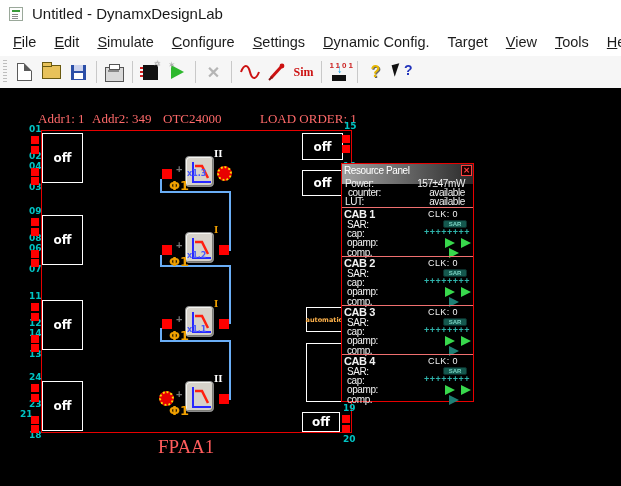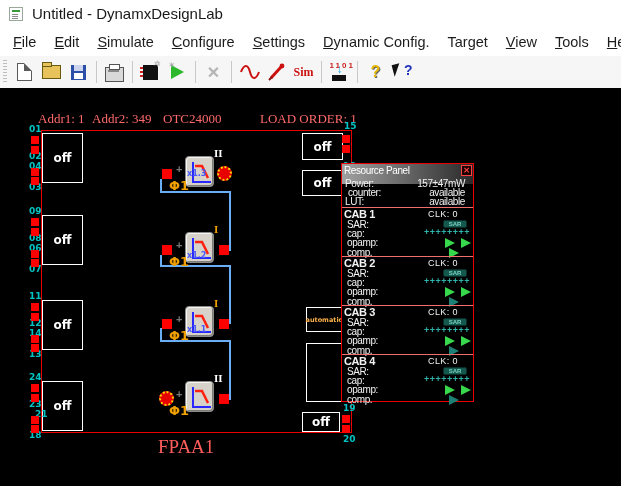--- a/index.html
+++ b/index.html
@@ -327,21 +327,21 @@
       <div class="pin-num" style="left: 29px; top: 261px;">13</div>
       <div class="pin-sq" style="left: 31px; top: 215px;"></div>
       <div class="pin-sq" style="left: 31px; top: 225px;"></div>
       <div class="pin-sq" style="left: 31px; top: 247px;"></div>
       <div class="pin-sq" style="left: 31px; top: 256px;"></div>
       <div class="io-cell" style="left: 42px; top: 293px; width: 41px; height: 50px;">
         <span>off</span>
       </div>
       <div class="pin-num" style="left: 29px; top: 284px;">24</div>
       <div class="pin-num" style="left: 29px; top: 311px;">23</div>
-      <div class="pin-num" style="left: 35px; top: 321px;">21</div>
+      <div class="pin-num" style="left: 20px; top: 321px;">21</div>
       <div class="pin-num" style="left: 29px; top: 342px;">18</div>
       <div class="pin-sq" style="left: 31px; top: 296px;"></div>
       <div class="pin-sq" style="left: 31px; top: 306px;"></div>
       <div class="pin-sq" style="left: 31px; top: 328px;"></div>
       <div class="pin-sq" style="left: 31px; top: 337px;"></div>
       <div class="io-cell" style="left: 302px; top: 45px; width: 41px; height: 27px;">
         <span>off</span>
       </div>
       <div class="io-cell" style="left: 302px; top: 82px; width: 41px; height: 26px;">
         <span>off</span>

